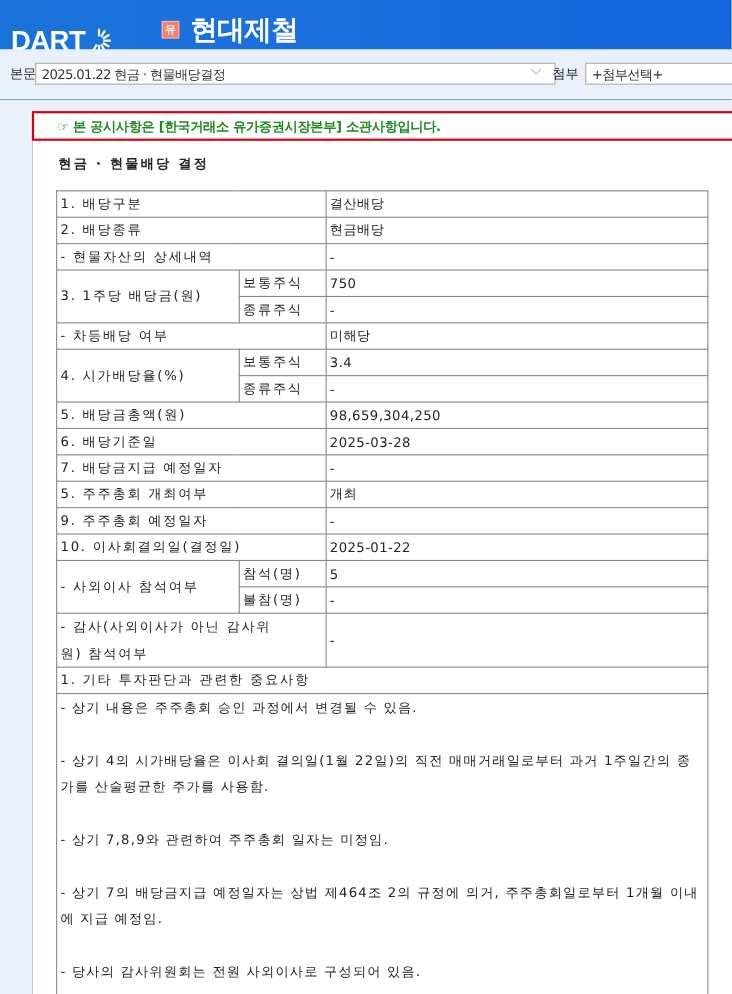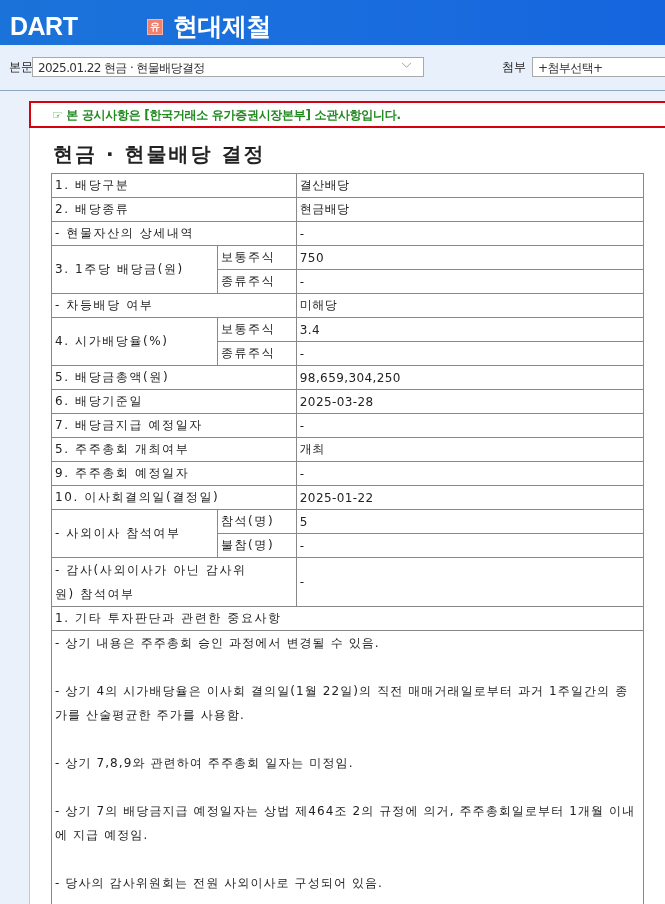--- a/index.html
+++ b/index.html
@@ -1,34 +1,34 @@
 <!DOCTYPE html>
 <html><head>
 <meta charset="utf-8">
 <style>
   * { box-sizing: border-box; margin: 0; padding: 0; }
   html, body { width: 665px; height: 904px; overflow: hidden; background: #eaf1fb; font-family: "DejaVu Sans", "Liberation Sans", sans-serif; }
   .header { position: absolute; left: 0; top: 0; width: 665px; height: 45px;
     background: linear-gradient(90deg, #1a73d9 0%, #1b6fdd 40%, #1565de 100%); }
-  .logo { position: absolute; left: 10px; top: 12px; height: 26px; display: flex; align-items: center; flex-direction: column; }
+  .logo { position: absolute; left: 10px; top: 24px; height: 26px; display: flex; align-items: center; }
   .logo-text { color: #fff; font-family: "Liberation Sans", sans-serif; font-weight: bold; font-size: 25px; letter-spacing: -0.5px; }
   .logo-burst { margin-left: 1px; width: 24px; height: 24px; }
   .company { position: absolute; left: 147px; top: 10px; display: flex; align-items: center; }
   .market-badge { width: 16px; height: 16px; background: #f08070; color: #fff; font-size: 10px; font-weight: bold; display: flex; align-items: center; justify-content: center; border: 1px solid #f7b4a8; }
   .company-name { color: #fff; font-size: 25px; font-weight: bold; margin-left: 10px; letter-spacing: -0.5px; }
 
   .toolbar { position: absolute; left: 0; top: 45px; width: 665px; height: 46px; background: #e8f0fb; border-bottom: 1px solid #8ea7c3; }
   .tb-label { position: absolute; top: 14px; font-size: 12px; font-weight: normal; color: #222; }
-  .doc-select { position: absolute; left: 32px; top: 12px; width: 392px; height: 20px; background: #fff; border: 1px solid #a9a9a9; font-size: 12px; color: #333; padding: 2px 0 0 5px; letter-spacing: -0.6px; white-space: nowrap; }
+  .doc-select { position: absolute; left: 32px; top: 12px; width: 473px; height: 20px; background: #fff; border: 1px solid #a9a9a9; font-size: 12px; color: #333; padding: 2px 0 0 5px; letter-spacing: -0.6px; white-space: nowrap; }
   .doc-select .chev { position: absolute; right: 12px; top: 3px; width: 9px; height: 9px; }
   .attach-select { position: absolute; left: 532px; top: 12px; width: 140px; height: 20px; background: #fff; border: 1px solid #a9a9a9; font-size: 12px; color: #333; padding: 2px 0 0 5px; letter-spacing: -0.6px; white-space: nowrap; }
 
   .panel { position: absolute; left: 29px; top: 101px; width: 640px; height: 810px; background: #fff; border-left: 1px solid #b9cbe0; }
   .notice { position: absolute; left: 29px; top: 101px; width: 640px; height: 27px; border: 2px solid #d7000f; background: #fff; color: #1e8a1e; font-size: 12px; font-weight: bold; padding: 4px 0 0 21px; letter-spacing: -0.3px; white-space: nowrap; }
-  .doc-title { position: absolute; left: 53px; top: 141px; font-size: 20px; font-weight: bold; color: #222; letter-spacing: 2px; }
+  .doc-title { position: absolute; left: 53px; top: 141px; font-size: 12px; font-weight: bold; color: #222; letter-spacing: 2px; }
 
   table.main { position: absolute; left: 51px; top: 173px; width: 593px; border-collapse: collapse; font-size: 12px; color: #222; }
   table.main td { border: 1px solid #888; padding: 0 3px; height: 24px; vertical-align: middle; letter-spacing: 1.6px; white-space: nowrap; }
   table.main td.c1 { width: 166px; margin-left: 44px; }
   table.main td.c2 { width: 79px; }
   table.main td.c3 { width: 348px; letter-spacing: 0.4px; }
   table.main td.wrap { white-space: normal; line-height: 24px; }
   table.main td.notes { white-space: normal; line-height: 24px; letter-spacing: 1.1px; padding: 0 2px 14px 3px; }
   .note-p { min-height: 24px; }
   .note-gap { height: 24px; }

